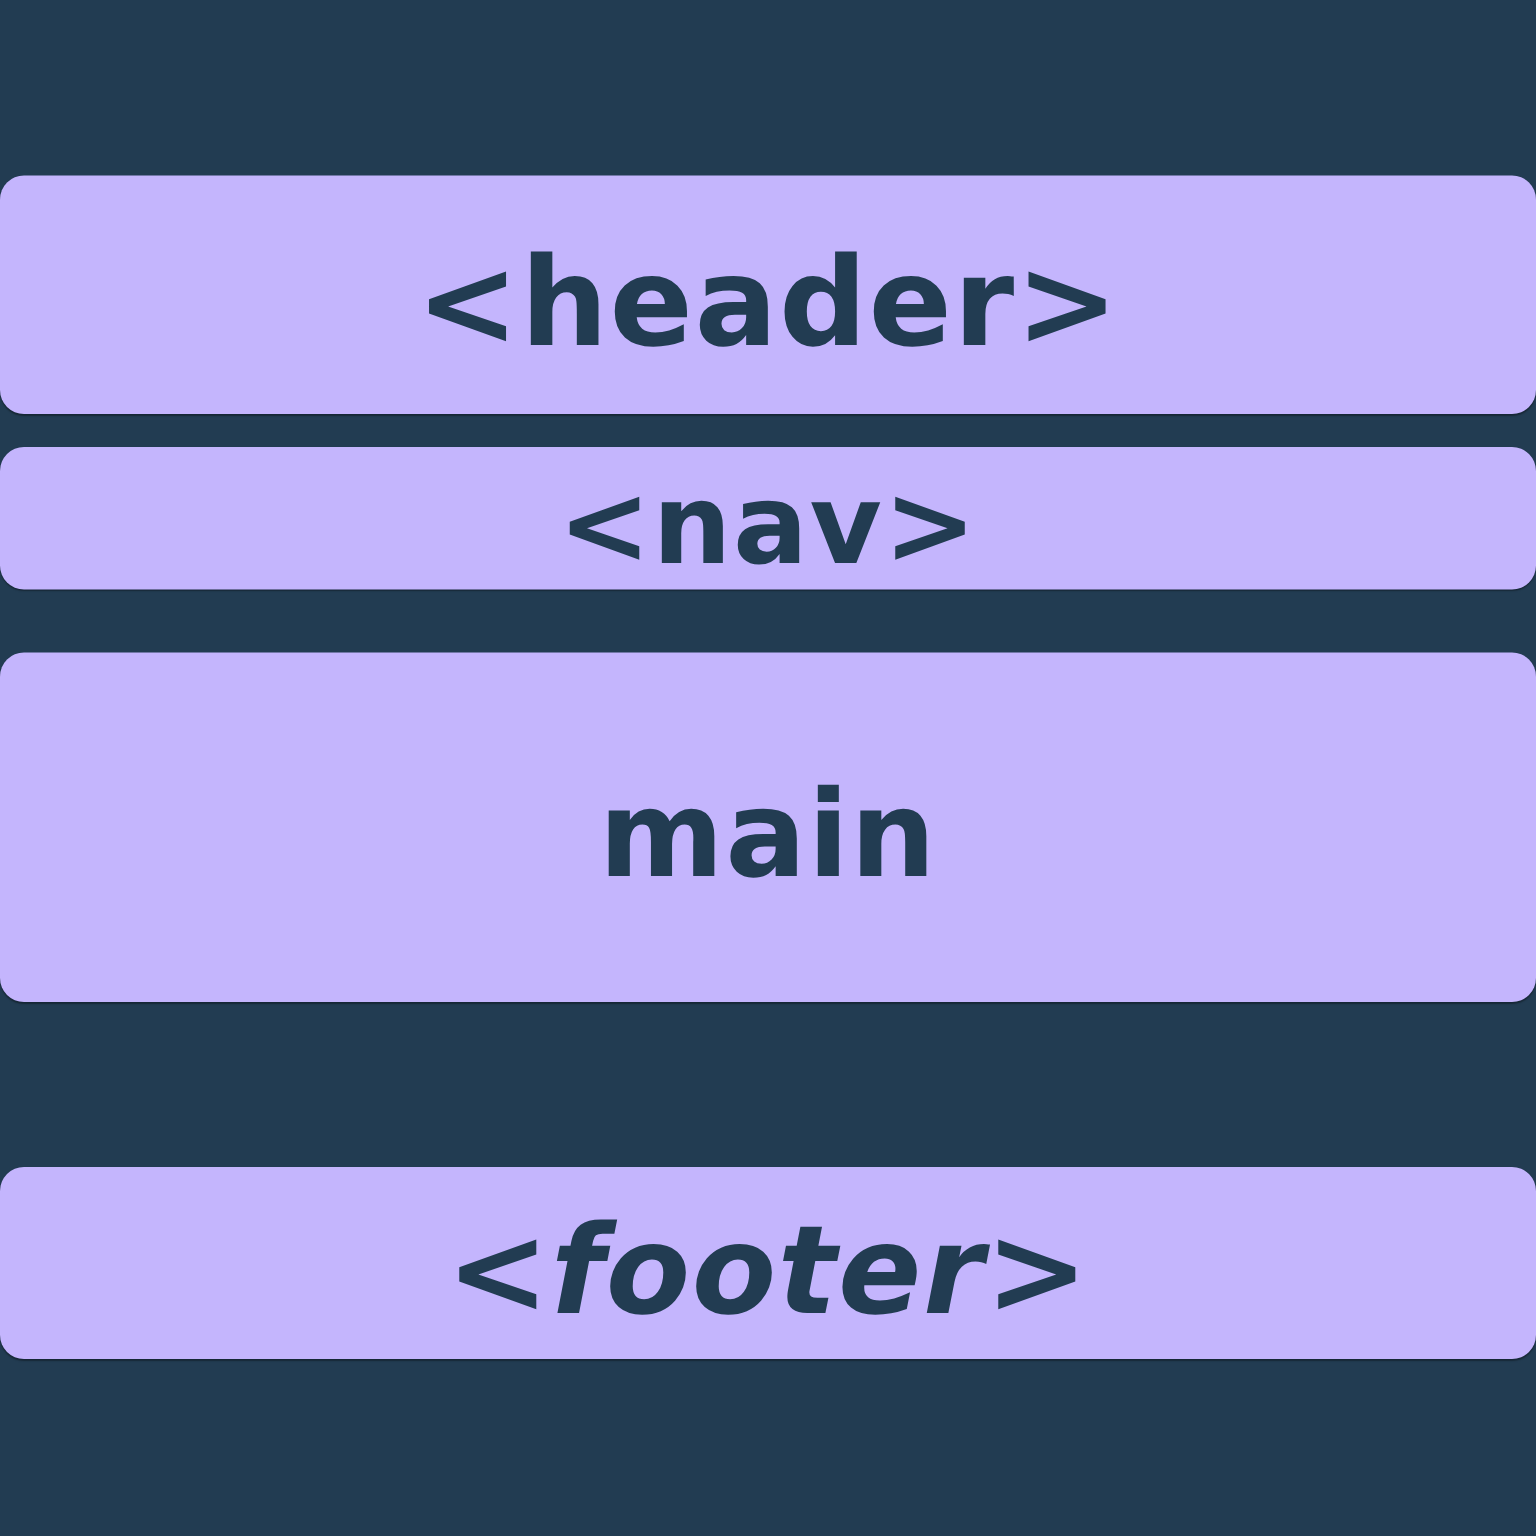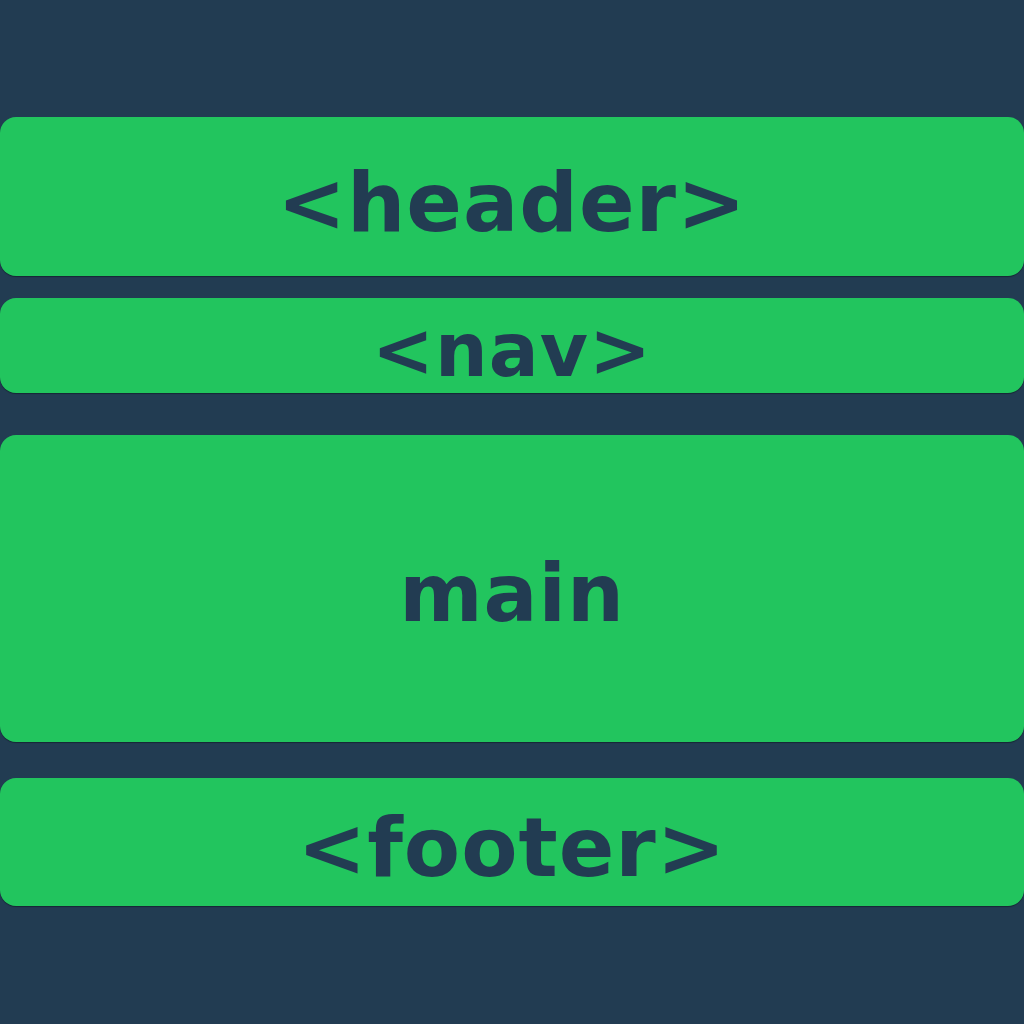--- a/index.html
+++ b/index.html
@@ -11,42 +11,42 @@
       height: 1024px;
       background: #223c52;
       position: relative;
       overflow: hidden;
       font-family: "DejaVu Sans", "Liberation Sans", sans-serif;
     }
     .block {
       position: absolute;
       left: 0;
       width: 1024px;
-      background: #22c55e;
+      background: #c4b5fd;
       border-radius: 16px;
       display: flex;
       align-items: center;
       justify-content: center;
       box-sizing: border-box;
       box-shadow: 0 1px 1px rgba(0,0,0,0.35);
     }
     .label {
       color: #223c52;
       font-weight: bold;
       letter-spacing: 1px;
       line-height: 1;
       white-space: nowrap;
     }
     #blk-header { top: 117px; height: 159px; }
     #blk-header .label { font-size: 82px; margin-top: 12px; }
     #blk-nav { top: 298px; height: 95px; }
     #blk-nav .label { font-size: 74px; margin-top: 8px; }
-    #blk-main { top: 435px; height: 307px; }
+    #blk-main { top: 435px; height: 233px; }
     #blk-main .label { font-size: 80px; font-weight: 600; margin-top: 10px; }
-    #blk-footer { top: 778px; height: 128px; }
+    #blk-footer { top: 778px; height: 128px; font-style: italic; }
     #blk-footer .label { font-size: 82px; margin-top: 12px; }
   </style>
 </head>
 <body>
 
 <div class="block" id="blk-header">
   <span class="label">&lt;header&gt;</span>
 </div>
 
 <div class="block" id="blk-nav">

